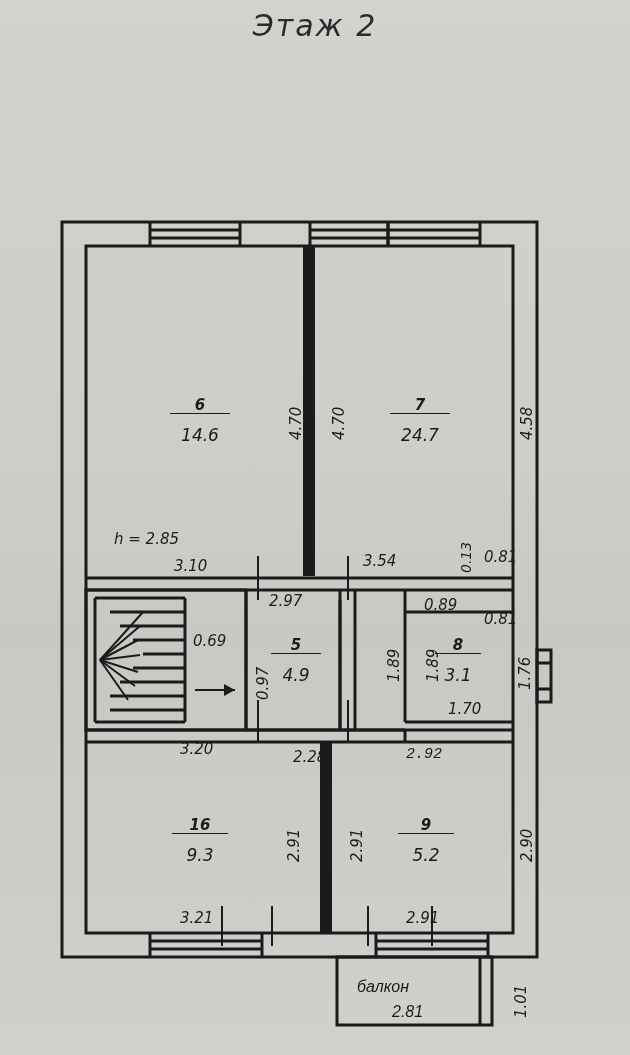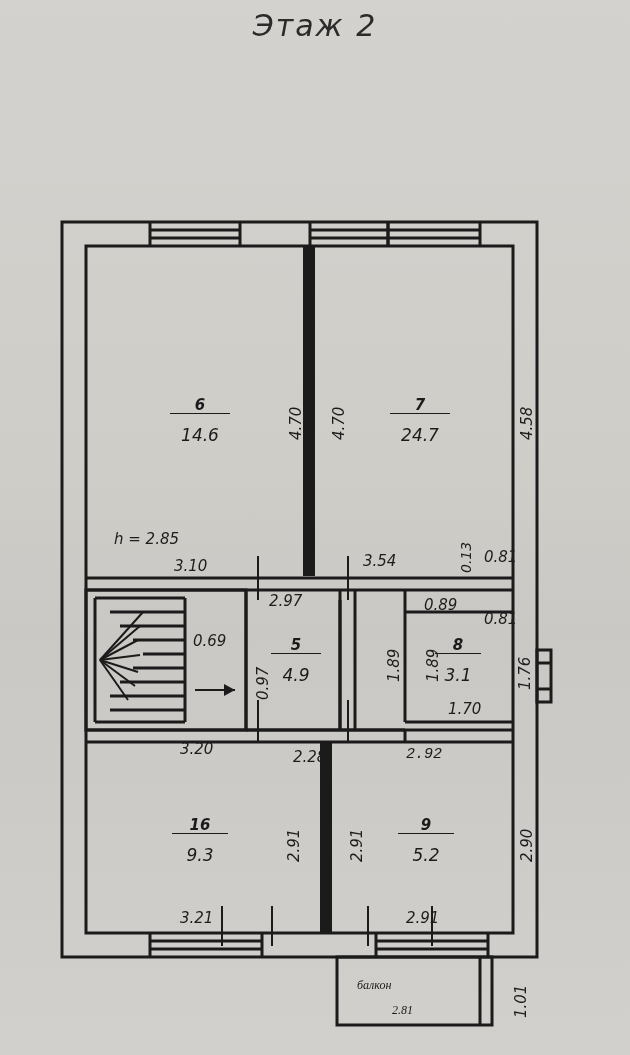--- a/index.html
+++ b/index.html
@@ -66,23 +66,23 @@
     white-space: nowrap;
   }
   .room-num .n { font-size: 15px; font-weight: bold; display:block; line-height: 15px;}
   .room-num .a { font-size: 17px; display:block; line-height: 17px; border-top: 1.5px solid #1b1b1b; padding-top: 13px;}
   .vert {
     transform: rotate(-90deg);
     transform-origin: left top;
   }
   .balk {
     position:absolute;
-    font-family:Liberation Serif, serif;
-    font-style: italic;
-    font-size: 12px;
+    font-family:Liberation Sans, sans-serif;
+    font-style: italic;
+    font-size: 16px;
     color:#1b1b1b;
   }
 </style>
 </head>
 <body>
 
 <div id="page">
 
   <div id="title">Этаж 2</div>
 

